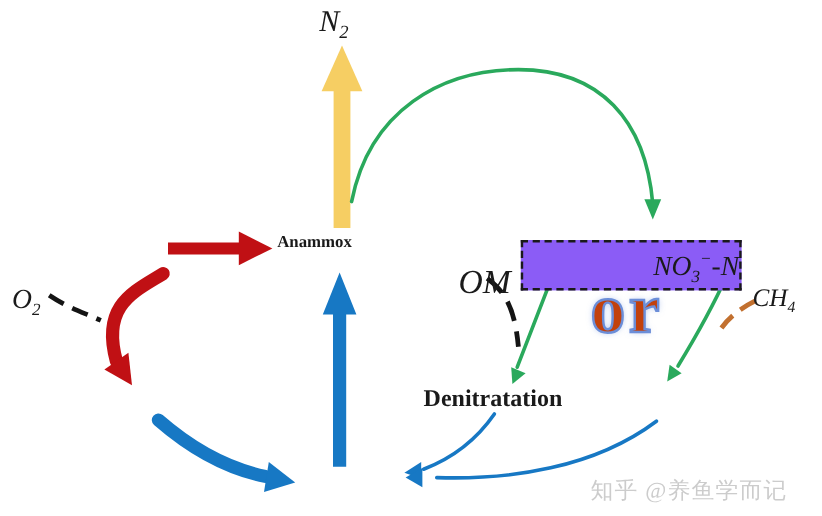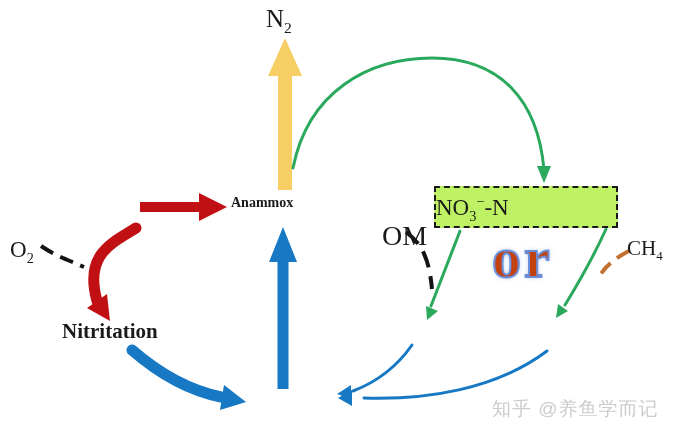--- a/index.html
+++ b/index.html
@@ -2,37 +2,37 @@
 <html style="--red: #c01014; --blue: #1778c4; --green: #2aa95c; --yellow: #f6ce63; --orange: #c2702f; --black: #141414; --or-blue: #6c8ed8; --watermark-gray: #cccccc;"><head>
 <meta charset="utf-8">
 <style>
   html,body{margin:0;padding:0;background:#fff;}
   #stage{
     position:relative;width:685px;height:430px;background:#ffffff;
     overflow:hidden;font-family:"Liberation Serif",serif;color:#1a1a1a;
   }
   #arrows{position:absolute;left:0;top:0;width:685px;height:430px;}
   .lbl{position:absolute;line-height:1;white-space:nowrap;}
-  .chem{font-size:23px;}
+  .chem{font-size:23px;font-style:italic;}
   .chem sub{font-size:0.62em;line-height:0;}
   .chem sup{font-size:0.62em;line-height:0;}
   .process{font-weight:bold;font-size:21px;}
   .no3-box{
-    position:absolute;left:434px;top:186px;width:180px;height:38px;
-    border:2px dashed #1a1a1a;display:flex;align-items:center;justify-content:flex-start;
-    background:#bef264;
+    position:absolute;left:434px;top:200px;width:180px;height:38px;
+    border:2px dashed #1a1a1a;display:flex;align-items:center;justify-content:flex-end;
+    background:#8b5cf6;
   }
   .or-word{
     position:absolute;left:492px;top:224px;font-size:58px;font-weight:bold;
     color:#c2410c;letter-spacing:3px;
     -webkit-text-stroke:2px var(--or-blue);
     text-shadow:0 0 5px rgba(108,142,216,0.55);
   }
   .watermark{
-    position:absolute;left:492px;top:396px;font-family:Liberation Sans, sans-serif;
+    position:absolute;left:492px;top:396px;font-family:Liberation Serif, serif;
     font-size:19px;color:var(--watermark-gray);letter-spacing:1px;text-align:right;
   }
   
   .s-red{stroke:var(--red);}   .f-red{fill:var(--red);}
   .s-blue{stroke:var(--blue);} .f-blue{fill:var(--blue);}
   .s-green{stroke:var(--green);}.f-green{fill:var(--green);}
   .s-yellow{stroke:var(--yellow);}.f-yellow{fill:var(--yellow);}
   .s-orange{stroke:var(--orange);}
   .s-black{stroke:var(--black);}
   path{fill:none;}
@@ -85,34 +85,34 @@
     <span>N</span><sub>2</sub>
   </div>
 
 
   <div class="lbl process" style="left:231px;top:196px;font-size:14px;">Anammox</div>
 
   <div class="lbl chem" style="left:10px;top:238px;">
     <span>O</span><sub>2</sub>
   </div>
 
-  <div class="lbl process" style="left:62px;top:321px;">Nitritation</div>
 
 
   <div class="no3-box">
     <div class="lbl chem" style="position:static;">
       <span>NO</span><sub>3</sub><sup>−</sup><span>-N</span>
     </div>
   </div>
 
   <div class="lbl chem" style="left:382px;top:222px;font-size:28px;">OM</div>
 
   <div class="or-word">or</div>
 
   <div class="lbl chem" style="left:627px;top:238px;font-size:21px;text-align:center;">
     <span>CH</span><sub>4</sub>
   </div>
 
+  <div class="lbl process" style="left:353px;top:322px;font-size:20px;">Denitratation</div>
 
 
   <div class="watermark">知乎 @养鱼学而记</div>
 
 </div>
 
 </body></html>

